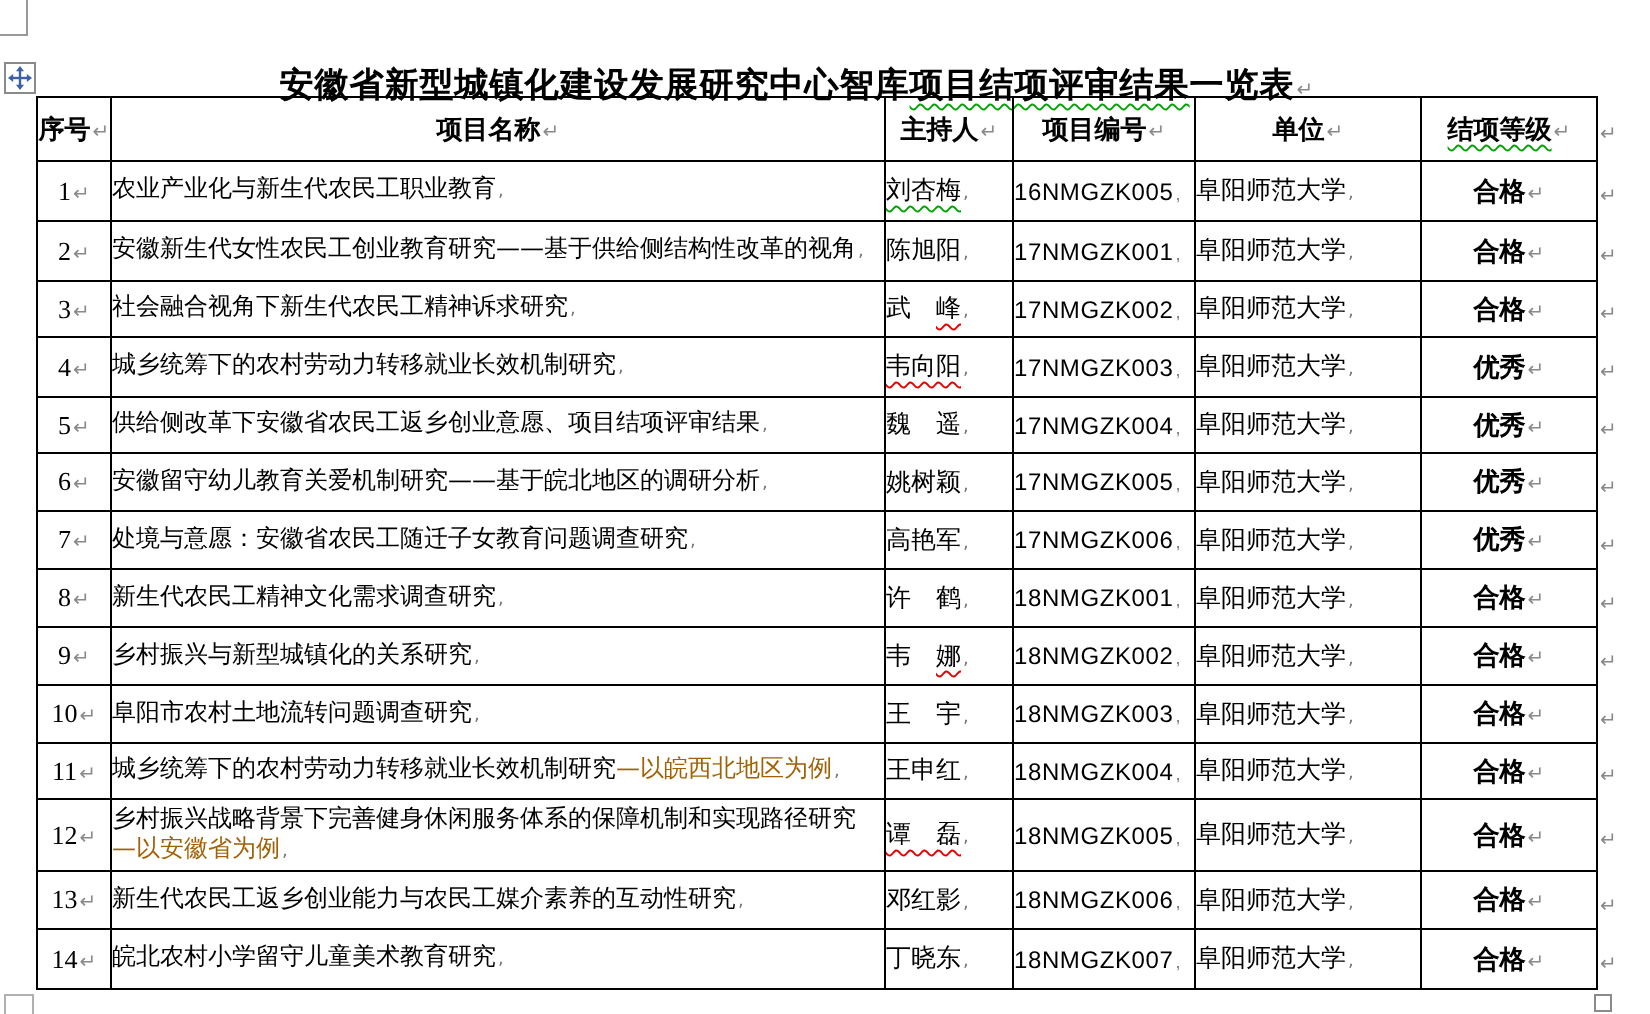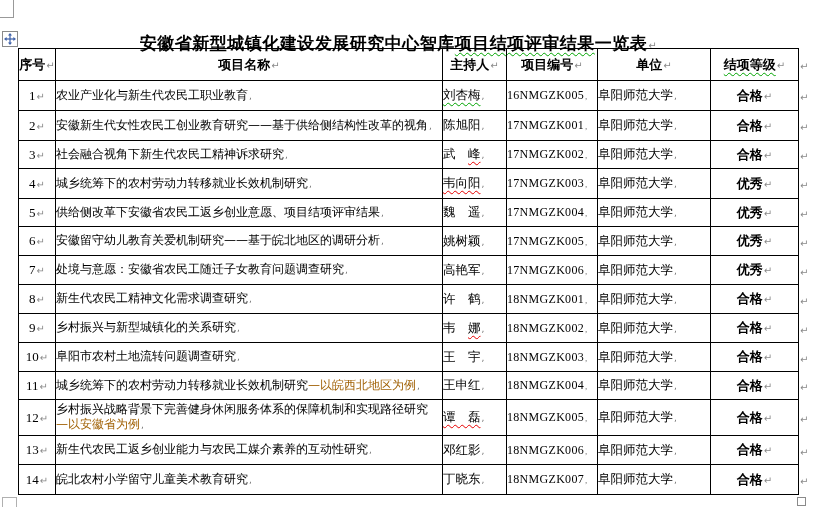--- a/index.html
+++ b/index.html
@@ -43,21 +43,21 @@
   .doc-table td,.doc-table th{border:1px solid #000;padding:0;overflow:hidden;vertical-align:middle;}
   .doc-table th{font-size:13px;font-weight:bold;text-align:center;white-space:nowrap;}
   thead tr{height:32px;padding-left:30px;}
   tbody tr{height:29px;}
   tbody tr:nth-child(1),tbody tr:nth-child(2),tbody tr:nth-child(4),tbody tr:nth-child(14){height:30px;}
   tbody tr:nth-child(3),tbody tr:nth-child(5),tbody tr:nth-child(11){height:28px;}
   tbody tr:nth-child(12){height:36px;}
   .cell-no{font-family:"Liberation Serif",serif;font-size:13px;text-align:center;}
   .cell-name{font-size:12px;padding:0 0 0 4px;white-space:nowrap;line-height:15px;}
   .cell-leader{font-size:12.5px;padding-left:4px;white-space:nowrap;}
-  .cell-code{font-family:Liberation Serif, serif;font-size:12px;padding-left:8px;letter-spacing:.3px;white-space:nowrap;}
+  .cell-code{font-family:Liberation Sans, sans-serif;font-size:12px;padding-left:8px;letter-spacing:.3px;white-space:nowrap;}
   .cell-unit{font-size:12.5px;padding-left:8px;white-space:nowrap;}
   .cell-grade{font-size:13px;font-weight:bold;text-align:center;white-space:nowrap;}
   .rowend{border:none !important;vertical-align:top;padding:4px 0 0 9px;background:transparent;}
 </style>
 </head>
 <body>
 
 <div class="corner-top"></div>
 
 <div class="move-handle">

